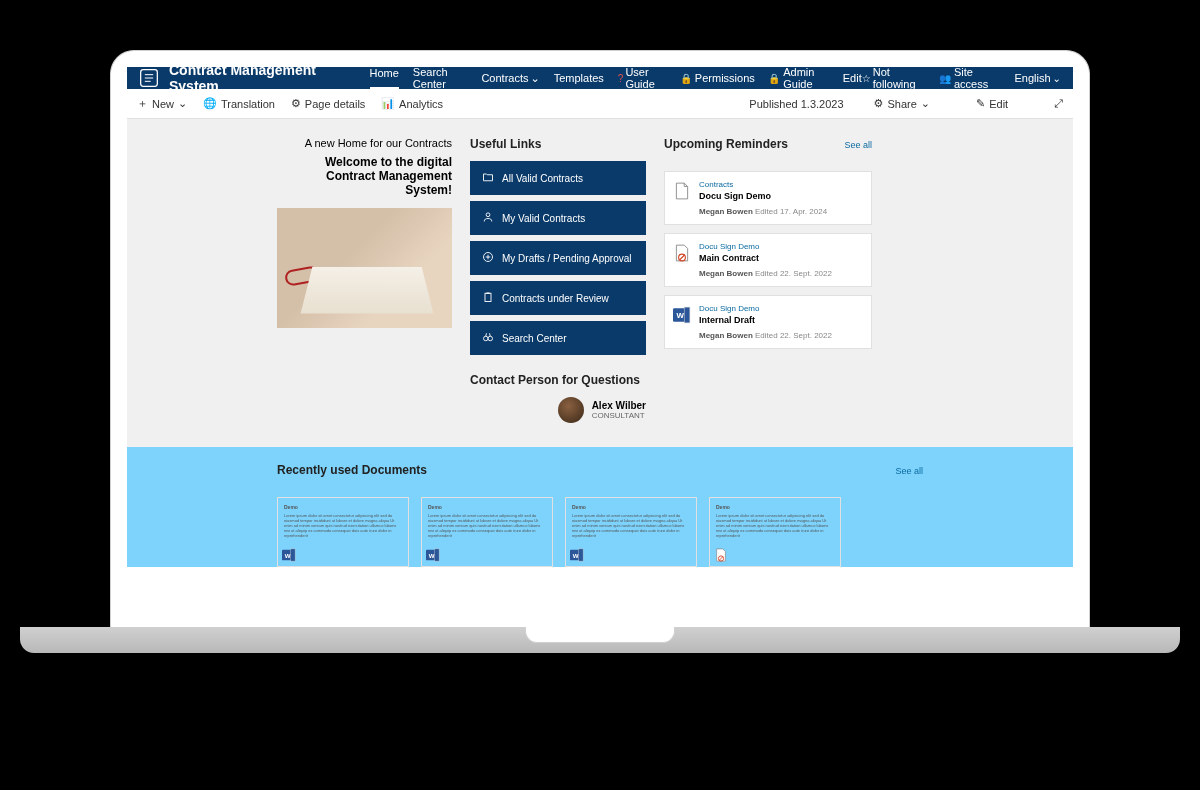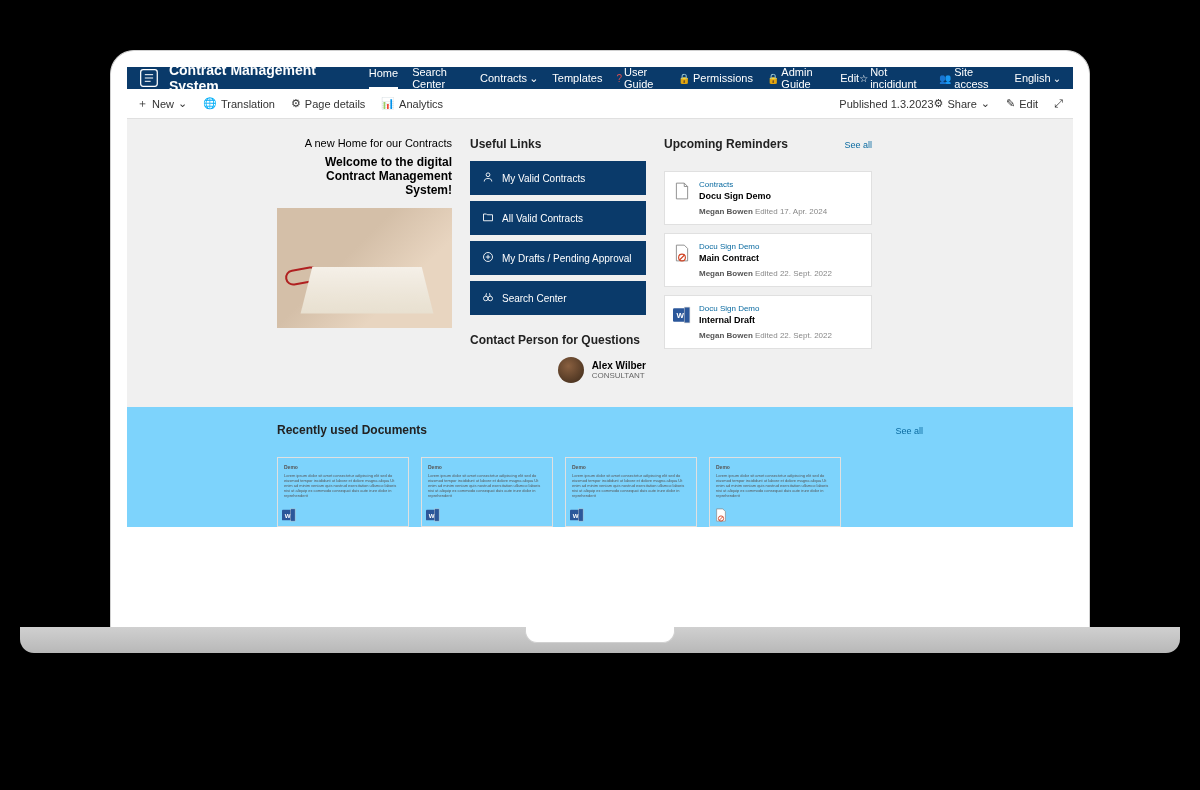--- a/index.html
+++ b/index.html
@@ -17,21 +17,21 @@
 .nav-items { display: flex; gap: 14px; align-items: center; }
 .nav-item { cursor: pointer; display: flex; align-items: center; gap: 2px; }
 .nav-item.active { border-bottom: 2px solid #fff; padding-bottom: 8px; }
 .nav-right { margin-left: auto; display: flex; gap: 14px; align-items: center; }
 .nav-icon { font-size: 10px; }
 .lock { color: #f0a020; font-size: 10px; }
 .qmark { color: #e05050; font-size: 10px; }
 
 .cmdbar { background: #fff; border-bottom: 1px solid #e0e0e0; height: 30px; display: flex; align-items: center; padding: 0 10px; font-size: 11px; color: #333; }
 .cmd-item { display: flex; align-items: center; gap: 4px; margin-right: 16px; cursor: pointer; }
-.cmd-right { margin-left: auto; display: flex; gap: 0; align-items: center; }
+.cmd-right { margin-left: auto; display: flex; gap: 30px; align-items: center; }
 
 .content { background: #f0f0f0; padding: 18px 150px 24px 150px; display: flex; gap: 18px; }
 .col1 { width: 175px; text-align: right; }
 .col1 h3 { font-size: 11px; font-weight: 400; margin-bottom: 6px; }
 .col1 h2 { font-size: 12px; font-weight: 600; margin-bottom: 11px; }
 .hero-img { width: 175px; height: 120px; background: linear-gradient(135deg, #d4bfa8 40%, #e8d5c0 70%); position: relative; overflow: hidden; }
 .hero-img::before { content: ""; position: absolute; left: 8px; top: 60px; width: 30px; height: 12px; border: 2px solid #b02020; border-radius: 10px; transform: rotate(-10deg); }
 .hero-img::after { content: ""; position: absolute; left: 30px; top: 50px; width: 120px; height: 60px; background: linear-gradient(#f5f0e8, #e8e0d0); transform: perspective(200px) rotateX(40deg); }
 
 .col2 { width: 176px; }
@@ -108,21 +108,21 @@
               <span class="lock">🔒</span> 
               <span>Admin Guide</span>
             </span>
             <span class="nav-item">
               <span>Edit</span>
             </span>
           </div>
         <div class="nav-right">
           <span class="nav-item">
               <span class="nav-icon">☆</span> 
-              <span>Not incididunt</span>
+              <span>Not following</span>
             </span>
           <span class="nav-item">
               <span class="nav-icon">👥</span> 
               <span>Site access</span>
             </span>
           <span class="nav-item">
               <span>English</span> 
               <span class="nav-icon">⌄</span>
             </span>
         </div>
@@ -168,38 +168,45 @@
           <h3>A new Home for our Contracts</h3>
           <h2>Welcome to the digital Contract Management System!</h2>
           <div class="hero-img"></div>
         </div>
 
         <div class="col2">
           <div class="section-title">Useful Links</div>
           <div id="links">
               <div class="link-btn">
                 <span><svg viewBox="0 0 16 16">
+                    <path d="M2 4h4l1 1h7v8H2z" fill="none" stroke="#fff" stroke-width="1.2"></path>
+                  </svg></span>
+                <span>All Valid Contracts</span>
+              </div>
+              <div class="link-btn">
+                <span><svg viewBox="0 0 16 16">
                     <circle cx="8" cy="5" r="2.5" fill="none" stroke="#fff" stroke-width="1.2"></circle>
                     <path d="M3 14c0-3 2-4 5-4s5 1 5 4" fill="none" stroke="#fff" stroke-width="1.2"></path>
                   </svg></span>
                 <span>My Valid Contracts</span>
-              </div>
-              <div class="link-btn">
-                <span><svg viewBox="0 0 16 16">
-                    <path d="M2 4h4l1 1h7v8H2z" fill="none" stroke="#fff" stroke-width="1.2"></path>
-                  </svg></span>
-                <span>All Valid Contracts</span>
               </div>
               <div class="link-btn">
                 <span><svg viewBox="0 0 16 16">
                     <circle cx="8" cy="8" r="6" fill="none" stroke="#fff" stroke-width="1.2"></circle>
                     <line x1="8" y1="5" x2="8" y2="11" stroke="#fff" stroke-width="1.2"></line>
                     <line x1="5" y1="8" x2="11" y2="8" stroke="#fff" stroke-width="1.2"></line>
                   </svg></span>
                 <span>My Drafts / Pending Approval</span>
+              </div>
+              <div class="link-btn">
+                <span><svg viewBox="0 0 16 16">
+                    <rect x="4" y="3" width="8" height="11" fill="none" stroke="#fff" stroke-width="1.2"></rect>
+                    <rect x="6" y="2" width="4" height="2" fill="#fff"></rect>
+                  </svg></span>
+                <span>Contracts under Review</span>
               </div>
               <div class="link-btn">
                 <span><svg viewBox="0 0 16 16">
                     <circle cx="5" cy="10" r="3" fill="none" stroke="#fff" stroke-width="1.2"></circle>
                     <circle cx="11" cy="10" r="3" fill="none" stroke="#fff" stroke-width="1.2"></circle>
                     <line x1="5" y1="7" x2="6" y2="3" stroke="#fff" stroke-width="1.2"></line>
                     <line x1="11" y1="7" x2="10" y2="3" stroke="#fff" stroke-width="1.2"></line>
                   </svg></span>
                 <span>Search Center</span>
               </div>

